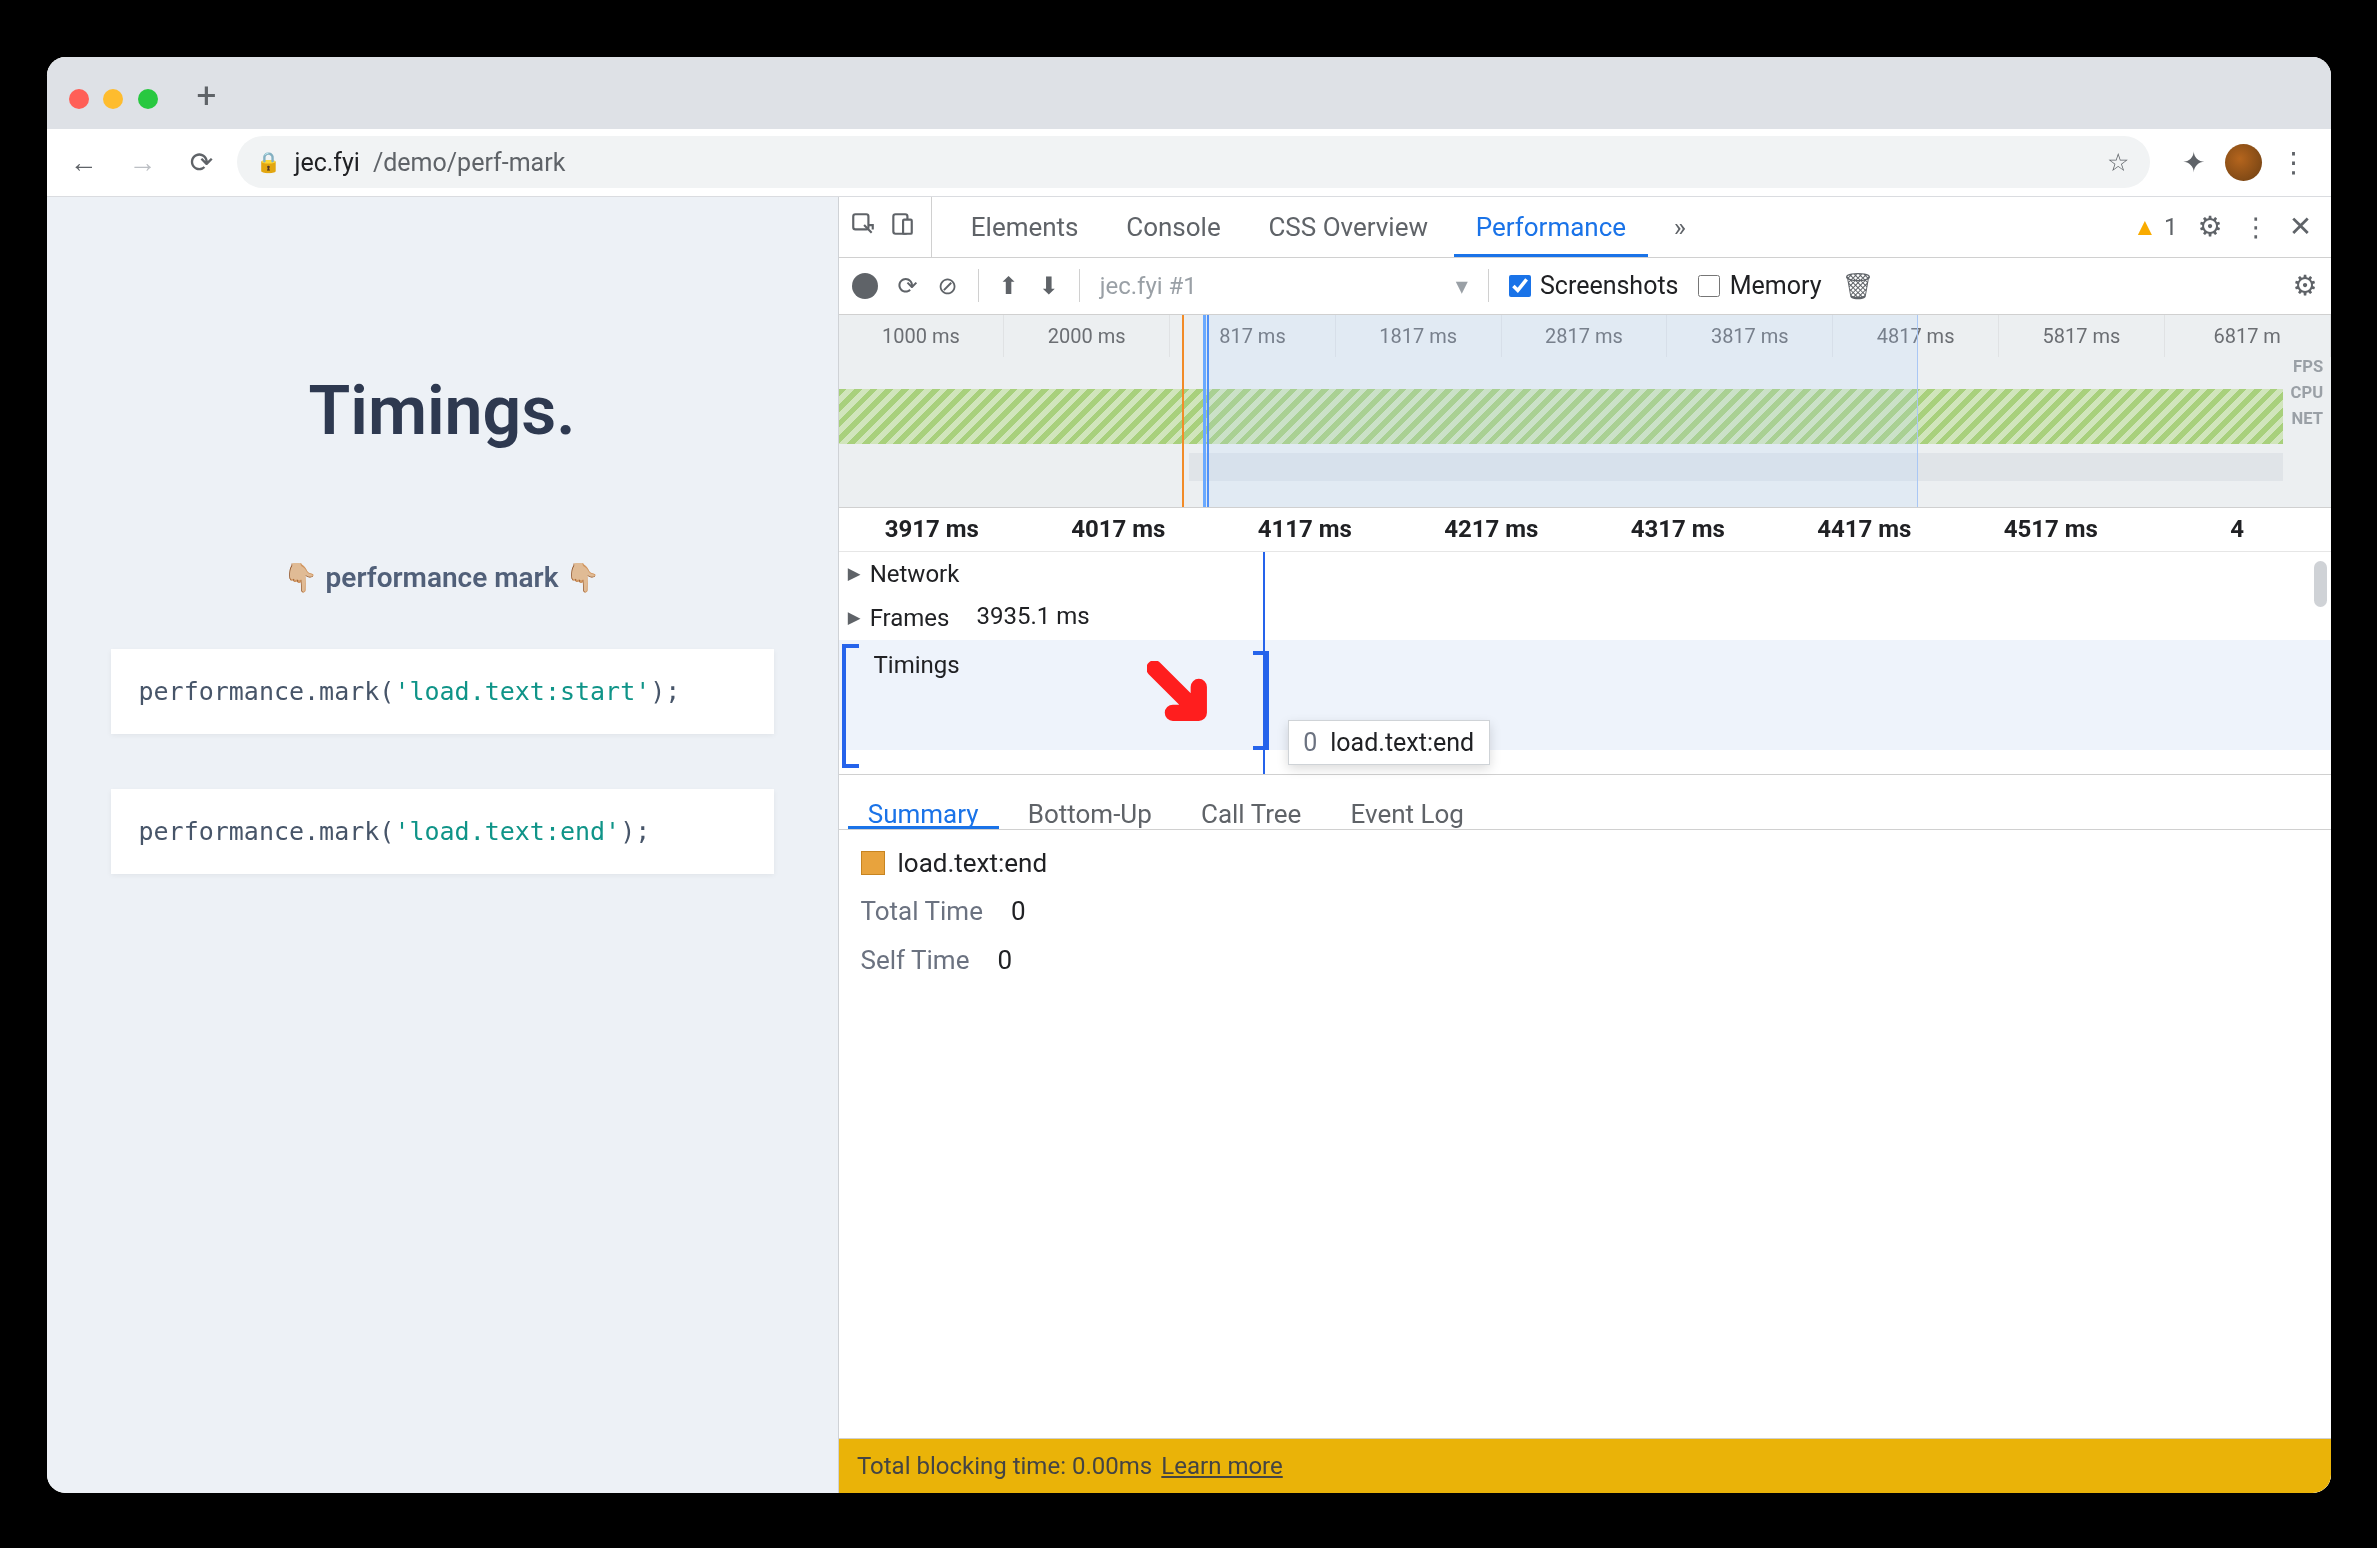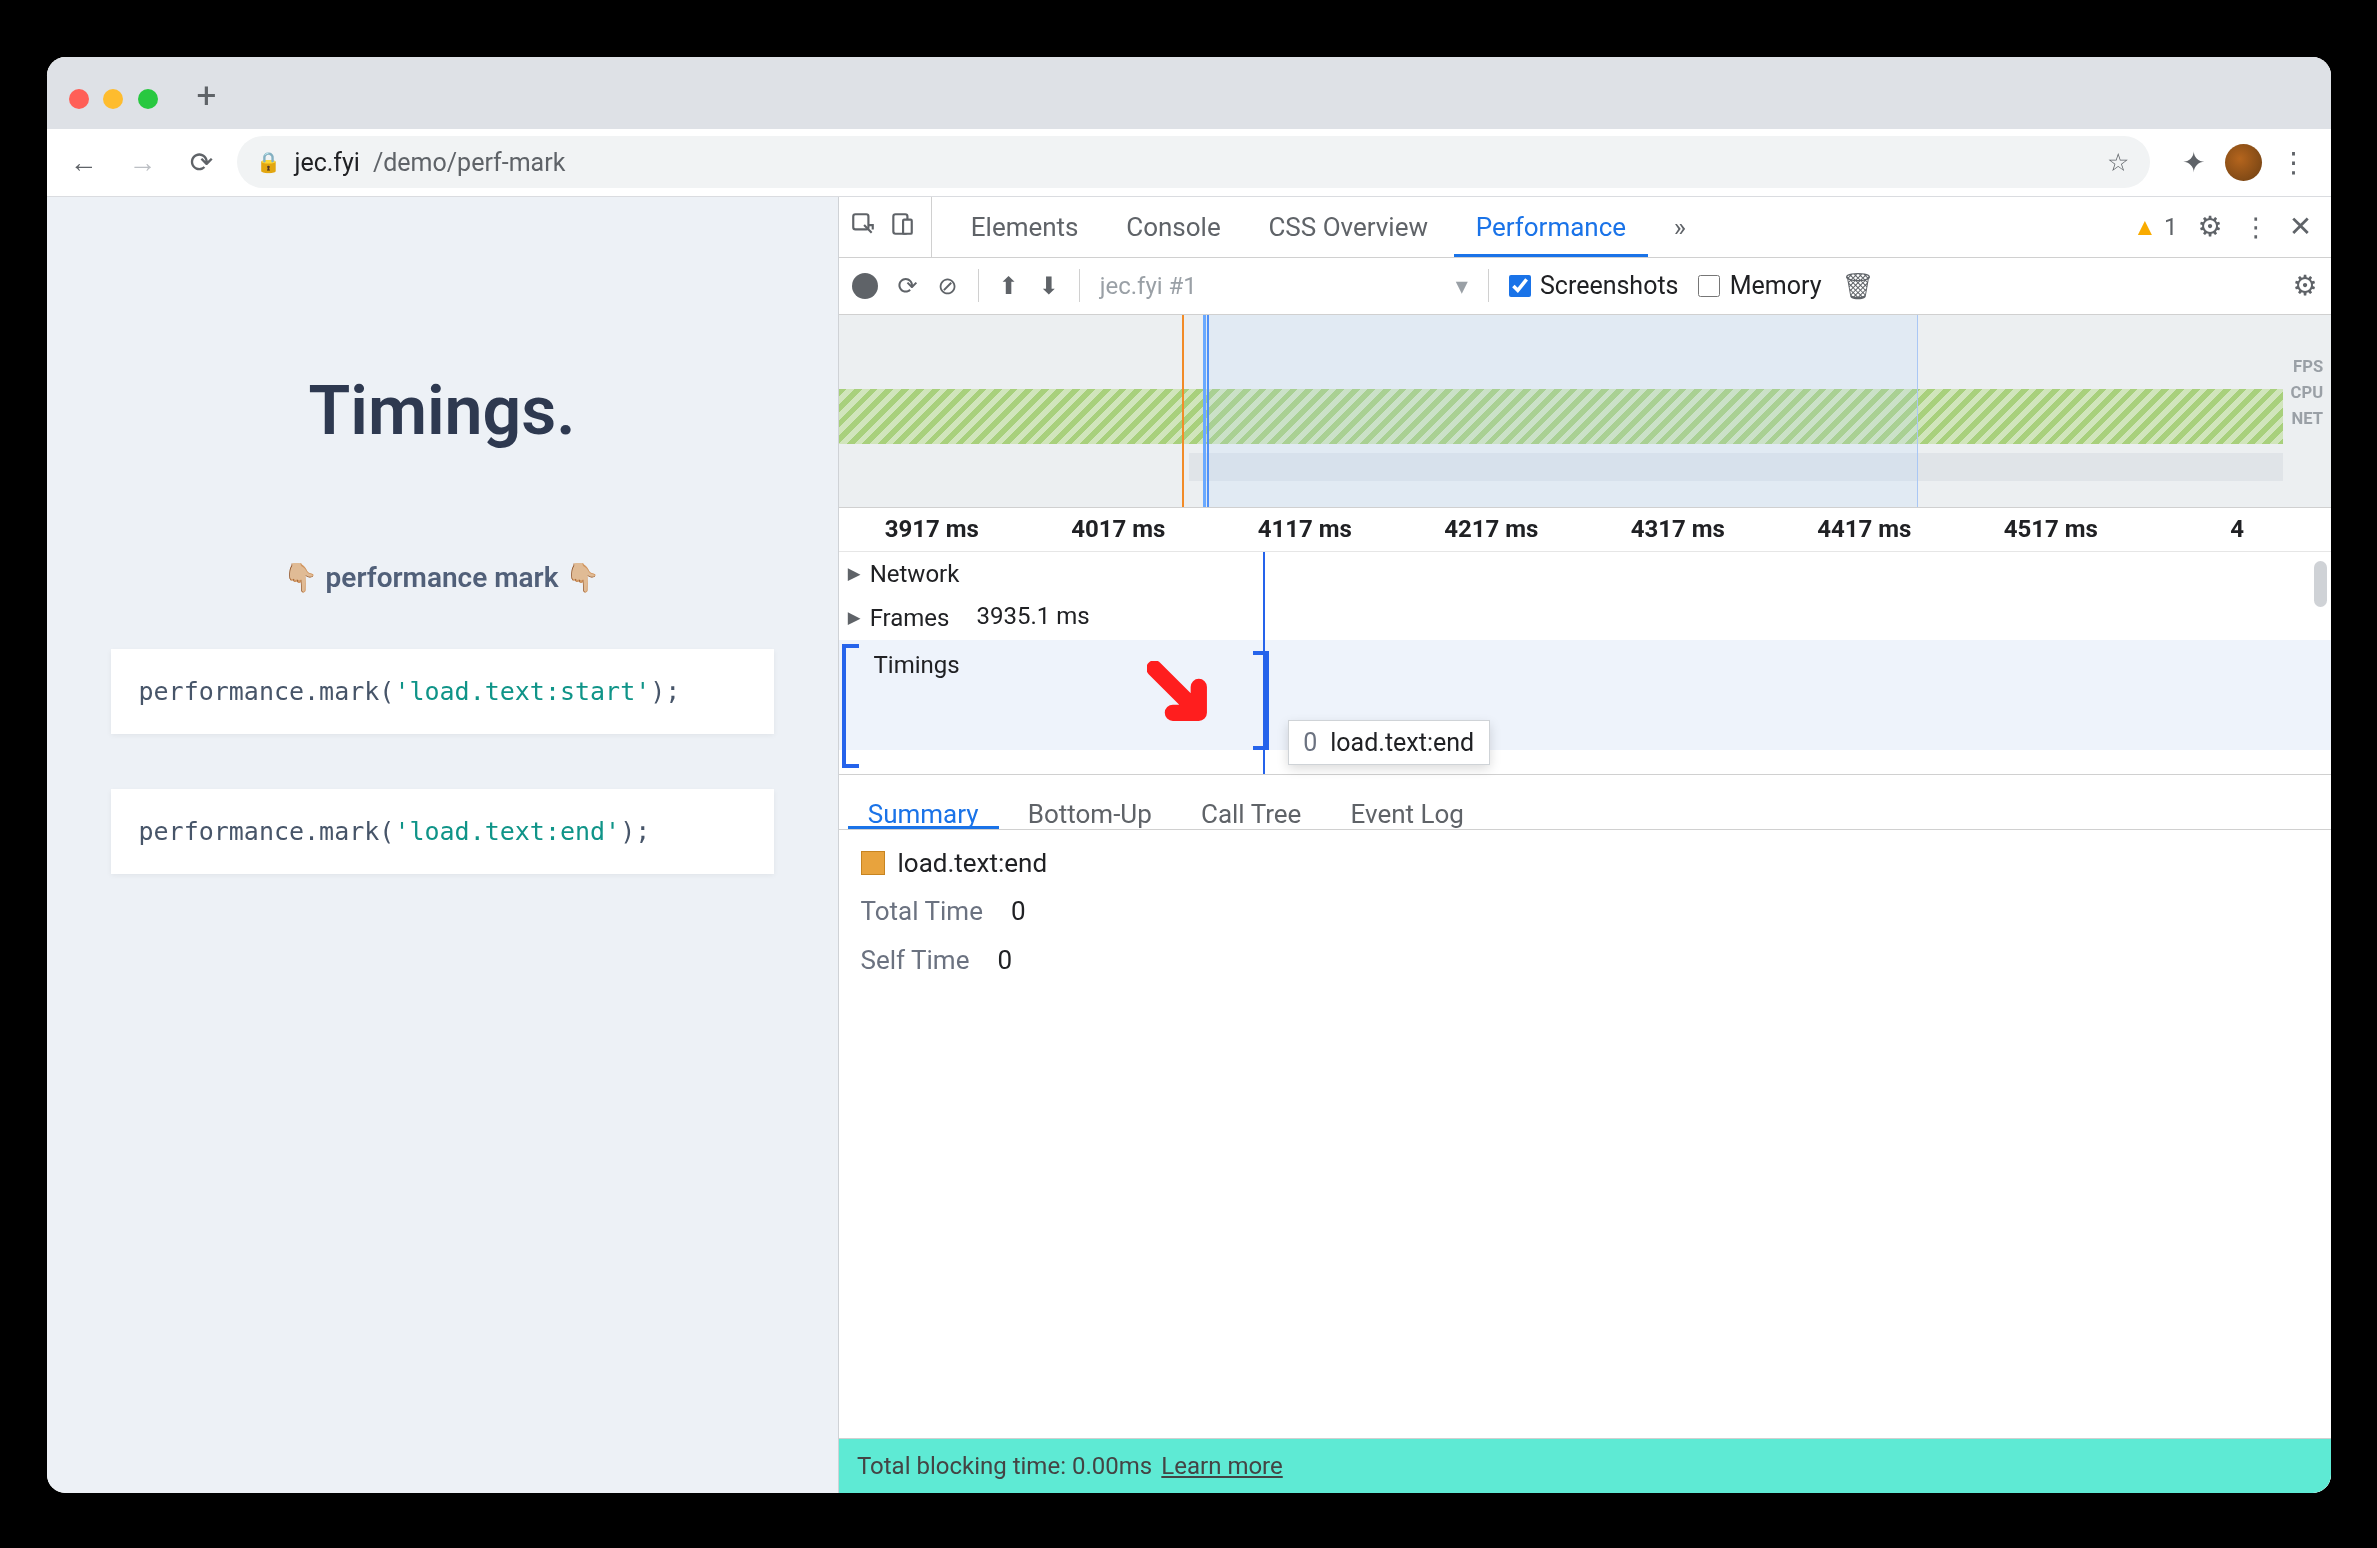--- a/index.html
+++ b/index.html
@@ -260,21 +260,21 @@
   .stab.active::after { content:"";position:absolute;left:0;right:0;bottom:-0.9px;height:3.7px;background:#1a73e8; }
 
   .summary { flex:1; padding:18.4px 22px; font-size:26px; color:#202124; background:#fff; display:flex;flex-direction:column;gap:18.4px;}
   .sum-head { display:flex;align-items:center;gap:13px; }
   .sum-sw { width:24px;height:24px;background:#e8a33d;border:0.9px solid #c78420; }
   .sum-row { display:flex; gap:28px; color:#6b7280; }
   .sum-row b { color:#202124; font-weight:400; }
 
   .footer {
     height:55px; border-top:0.9px solid #d0d0d0;
-    background:#5eead4;
+    background:#eab308;
     display:flex; align-items:center;
     padding:0 18.4px; font-size:24px; color:#444;
     gap:9.2px;
   }
   .footer a { color:#444; text-decoration:underline; }
 
   
   .vsb { position:absolute; right:3.7px; top:9.2px; width:13px; height:46px; background:#cfd2d6; border-radius:7.4px; }
 </style>
 </head>
@@ -383,20 +383,31 @@
         <label class="check">
           <input type="checkbox" style="">
           <span>Memory</span>
         </label>
         <span style="font-size:26px">🗑</span>
         <div style="flex:1"></div>
         <span style="font-size:28px">⚙</span>
       </div>
 
       <div class="overview">
+        <div class="ov-ruler">
+          <span>1000 ms</span>
+          <span>2000 ms</span>
+          <span>817 ms</span>
+          <span>1817 ms</span>
+          <span>2817 ms</span>
+          <span>3817 ms</span>
+          <span>4817 ms</span>
+          <span>5817 ms</span>
+          <span>6817 m</span>
+        </div>
         <div class="cpuband"></div>
         <div class="netband"></div>
         <div class="ov-markA"></div>
         <div class="ov-markB"></div>
         <div class="selwin"></div>
         <div class="ov-labels">
           <span>FPS</span>
           <span>CPU</span>
           <span>NET</span>
         </div>

